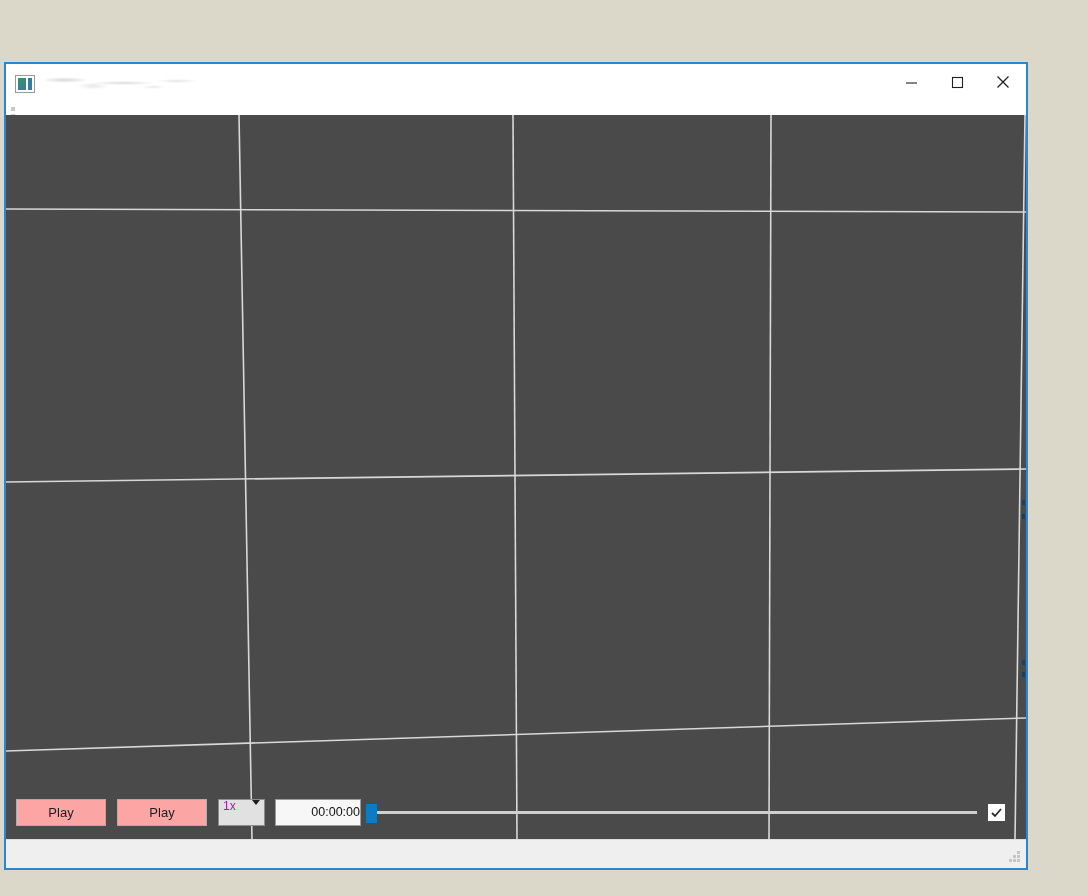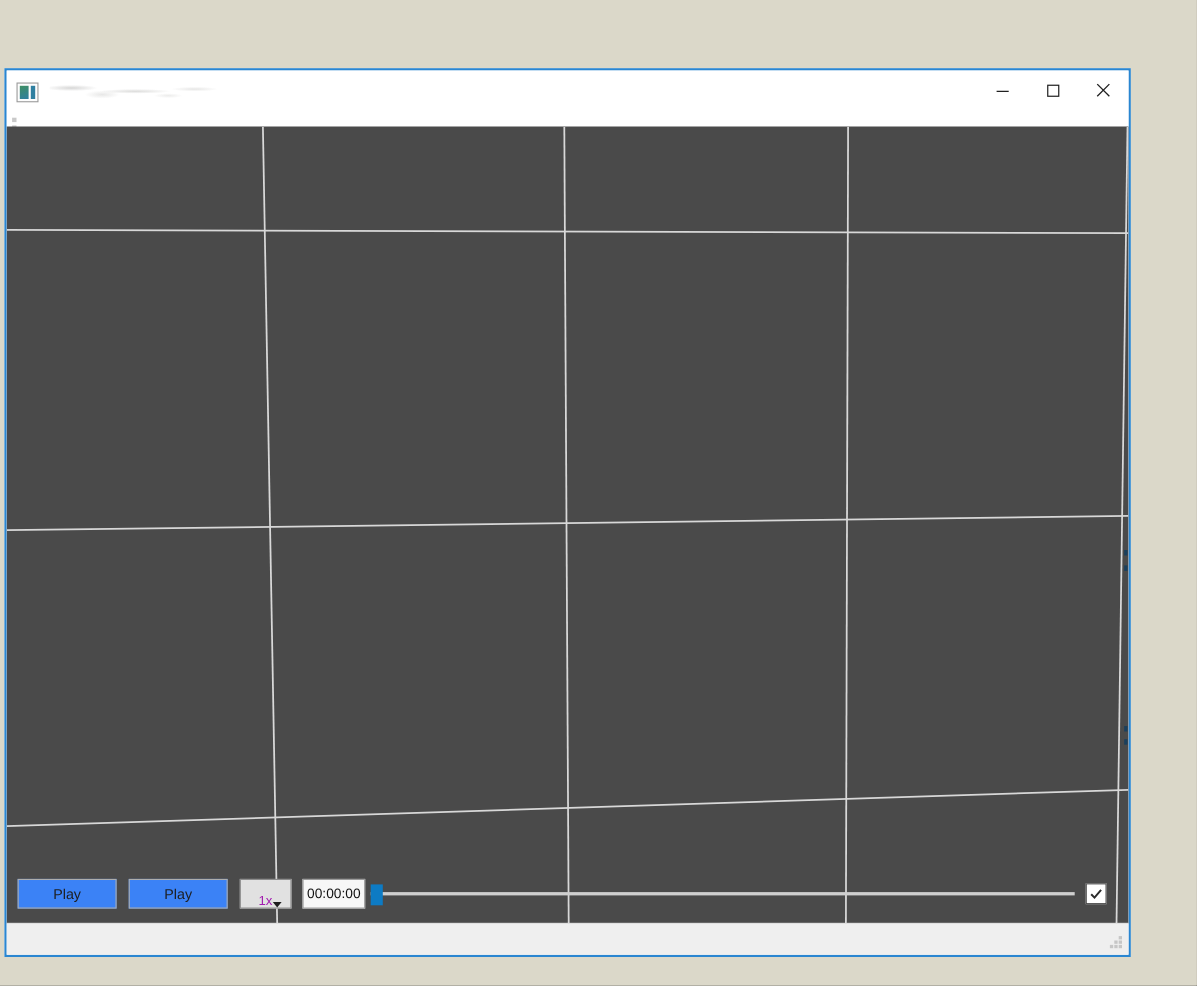--- a/index.html
+++ b/index.html
@@ -137,65 +137,65 @@
     height: 56px;
     display: flex;
     align-items: center;
     background: transparent;
     padding: 0 10px;
     box-sizing: border-box;
   }
   .ctl-button {
     height: 27px;
     width: 90px;
-    background: #3b82f6;
+    background: #fca5a5;
     border: 1px solid #adadad;
     box-sizing: border-box;
     font-family: "Liberation Sans", sans-serif;
     font-size: 13px;
     color: #1d1d1d;
     text-align: center;
     line-height: 25px;
     margin-right: 11px;
     cursor: default;
     flex: none;
   }
   #speed-select {
     height: 27px;
     width: 47px;
     background: #e1e1e1;
     border: 1px solid #8d8d8d;
     box-sizing: border-box;
     font-size: 12px;
     color: #a21caf;
     display: flex;
-    align-items: flex-end;
-    padding: 0 16px;
+    align-items: flex-start;
+    padding: 0 4px;
     margin-right: 10px;
     cursor: default;
     flex: none;
   }
   #speed-value { flex: 1 1 auto; line-height: 1; }
   #speed-caret {
     width: 0; height: 0;
     border-left: 4px solid transparent;
     border-right: 4px solid transparent;
     border-top: 5px solid #1d1d1d;
     flex: none;
   }
   #time-display {
     height: 27px;
-    width: 57px;
+    width: 86px;
     background: #f7f7f7;
     border: 1px solid #9c9c9c;
     box-sizing: border-box;
     font-size: 12.5px;
     color: #111111;
     line-height: 25px;
-    text-align: center;
+    text-align: right;
     margin-right: 5px;
     flex: none;
   }
   #seek-slider {
     flex: 1 1 auto;
     height: 27px;
     position: relative;
     margin-right: 10px;
   }
   #seek-track {

